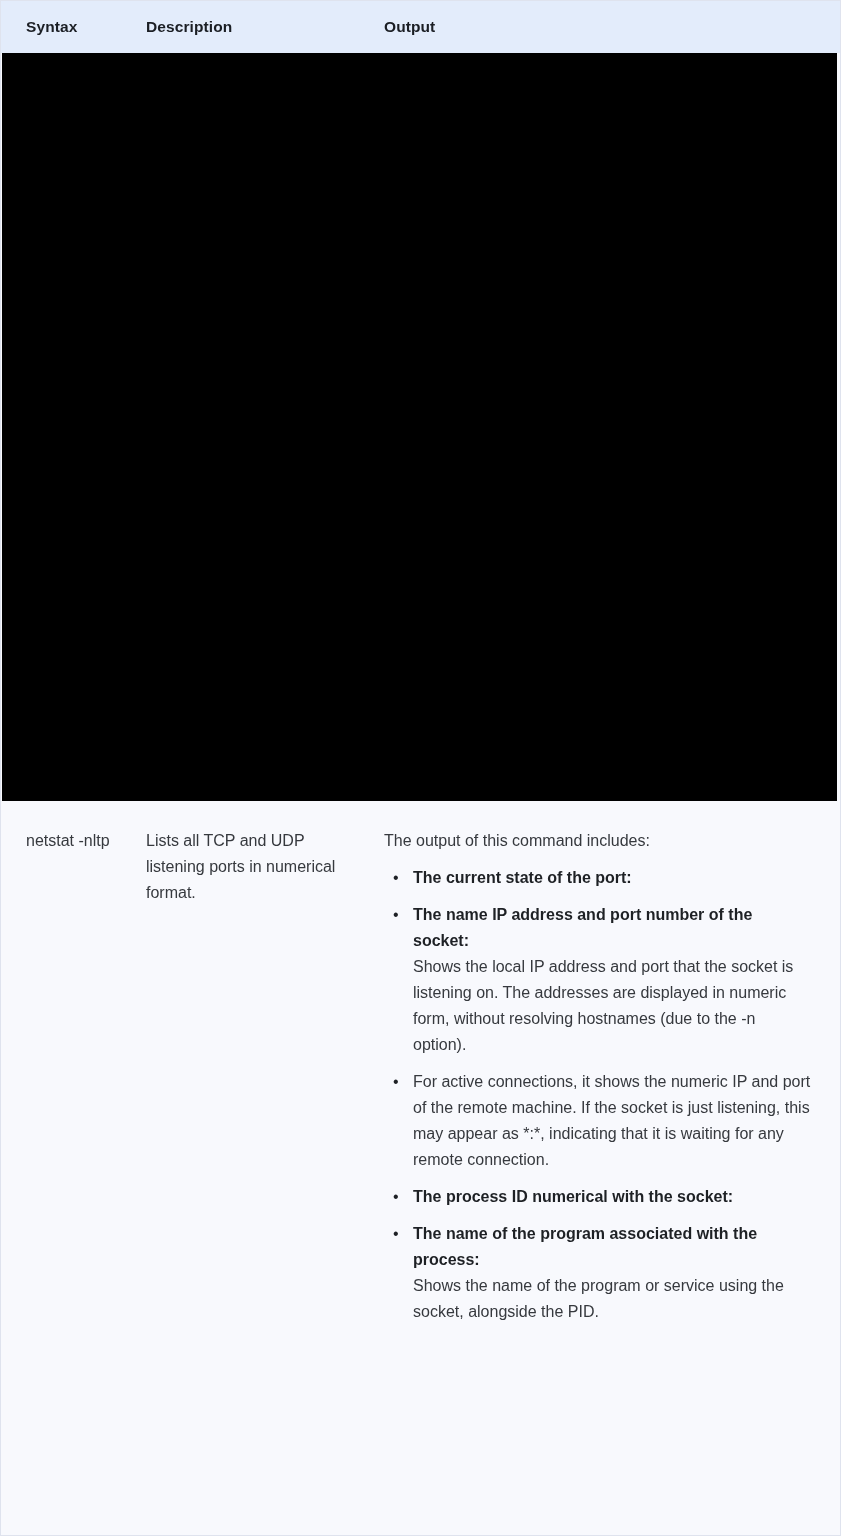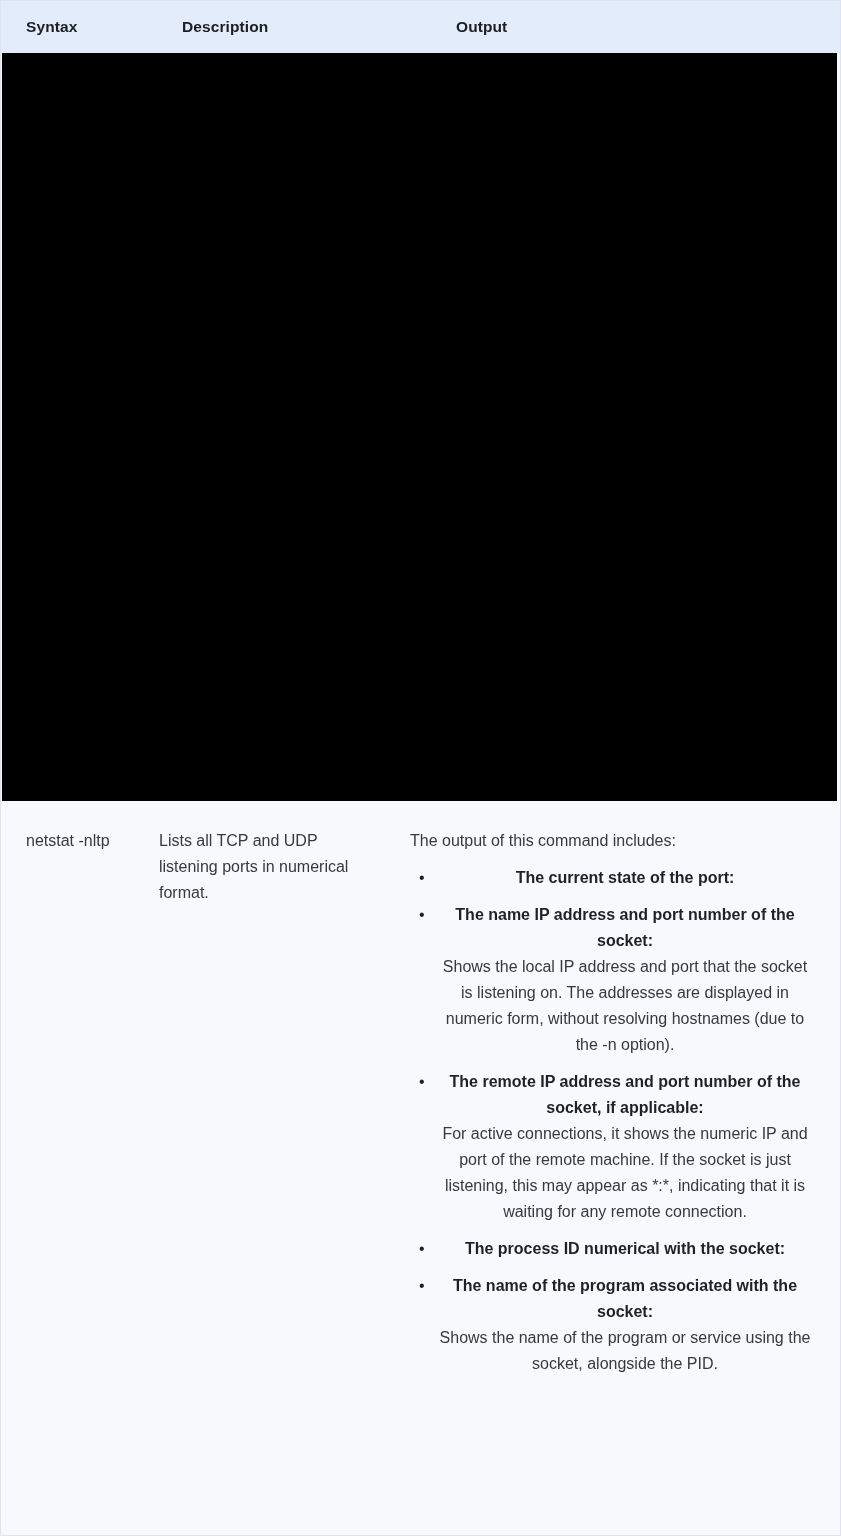--- a/index.html
+++ b/index.html
@@ -22,21 +22,20 @@
     display: grid;
     grid-template-columns: 145px 238px 1fr;
   }
 
   
   .thead {
     height: 52px;
     background: #e3ecfb;
     align-items: center;
     flex: 0 0 auto;
-    gap: 36px;
   }
   .th {
     font-size: 15.5px;
     font-weight: 700;
     color: #1b1e24;
     letter-spacing: 0.1px;
   }
   .th.syntax { padding-left: 25px; }
 
   
@@ -50,29 +49,28 @@
 
   
   .tbody-row {
     flex: 1 1 auto;
     padding-top: 27px;
     padding-bottom: 30px;
     align-items: start;
     font-size: 16px;
     line-height: 26px;
     color: #36393e;
-    gap: 13px;
   }
   .cell-syntax { padding-left: 25px; white-space: nowrap; }
   .cell-desc   { padding-right: 48px; }
   .cell-output { padding-right: 29px; }
 
   .output-intro { margin-bottom: 7px; }
 
-  ul.output-list { list-style: none; text-align: center; }
+  ul.output-list { list-style: none; }
   ul.output-list li {
     position: relative;
     padding-left: 29px;
     margin-top: 11px;
   }
   ul.output-list li::before {
     content: "\2022";
     position: absolute;
     left: 9px;
     top: 0;
@@ -110,27 +108,26 @@
       <div class="output-intro">The output of this command includes:</div>
       <ul class="output-list">
         <li>
           <span class="bullet-title">The current state of the port:</span>
         </li>
         <li>
           <span class="bullet-title">The name IP address and port number of the socket:</span>
           <span class="bullet-body">Shows the local IP address and port that the socket is listening on. The addresses are displayed in numeric form, without resolving hostnames (due to the -n option).</span>
         </li>
         <li>
-          <span class="bullet-title">The remote IP address and port number of the socket, if applicable:</span>
           <span class="bullet-body">For active connections, it shows the numeric IP and port of the remote machine. If the socket is just listening, this may appear as *:*, indicating that it is waiting for any remote connection.</span>
         </li>
         <li>
           <span class="bullet-title">The process ID numerical with the socket:</span>
         </li>
         <li>
-          <span class="bullet-title">The name of the program associated with the socket:</span>
+          <span class="bullet-title">The name of the program associated with the process:</span>
           <span class="bullet-body">Shows the name of the program or service using the socket, alongside the PID.</span>
         </li>
       </ul>
     </div>
 
   </div>
 </div>
 
 </body></html>

